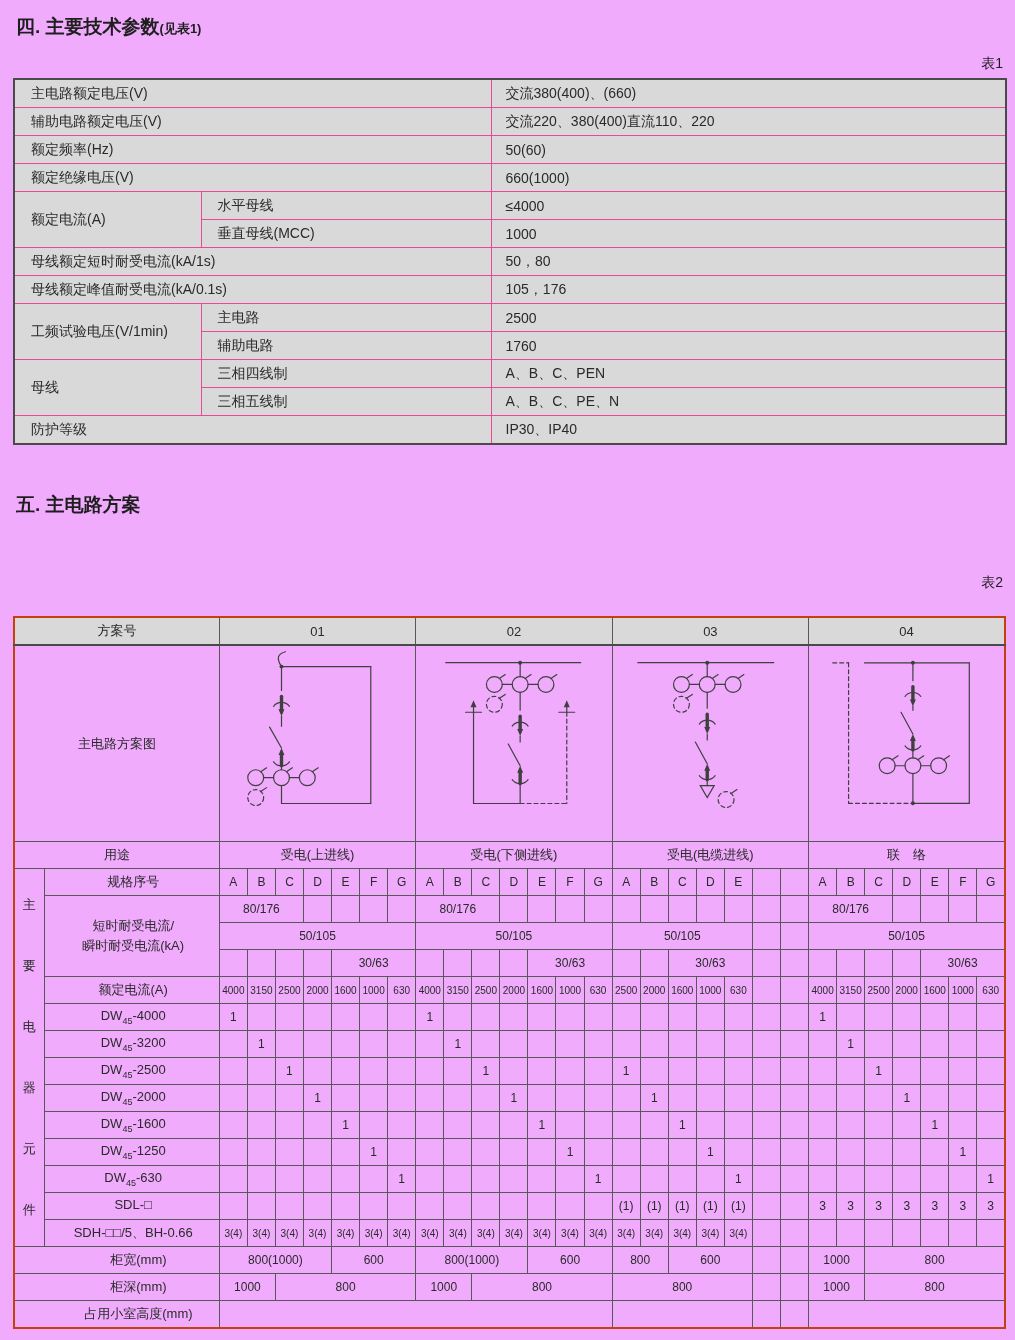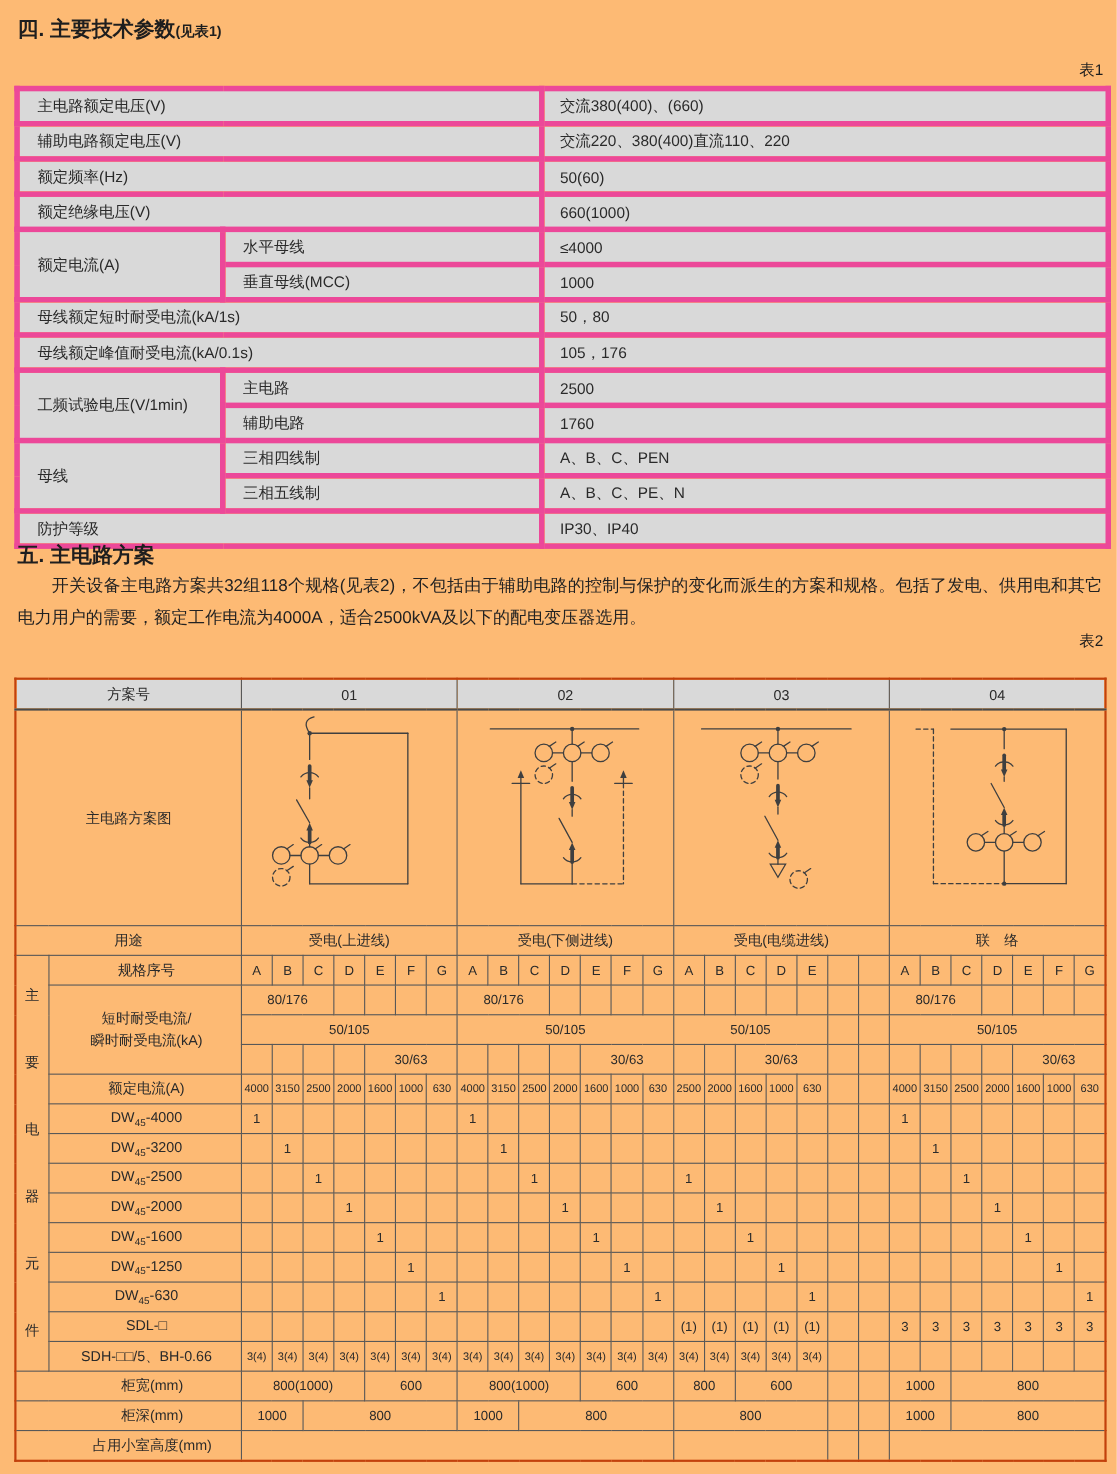--- a/index.html
+++ b/index.html
@@ -1,39 +1,39 @@
 <!DOCTYPE html>
 <html><head>
 <meta charset="utf-8">
 <style>
   html,body { margin:0; padding:0; }
   .page {
     position:relative; width:1015px; height:1340px;
-    background:#fdba74; color:#2a2a2a;
+    background:#f0abfc; color:#2a2a2a;
     font-family:"Liberation Sans", sans-serif;
     overflow:hidden;
   }
   .sec-title { position:absolute; left:16px; font-size:19px; font-weight:bold; color:#1e1e1e; }
   .sec-title .note { font-size:13px; font-weight:bold; }
   .s4 { top:14px; }
   .s5 { top:492px; }
   .tbl-tag { position:absolute; right:12px; font-size:14px; color:#1e1e1e; }
   .t1tag { top:55px; }
   .t2tag { top:574px; }
   .body-p { position:absolute; left:16px; width:986px; margin:0; font-size:15.5px; line-height:29px;
             text-align:justify; text-indent:2em; color:#222; }
   .p1 { top:518px; }
   .p2 { top:576px; }
 
   table { border-collapse:collapse; table-layout:fixed; }
   td { overflow:hidden; }
 
   
   .t1 { position:absolute; left:13px; top:78px; width:992px; border:2px solid #4a4a4a; }
-  .t1 td { border:5px solid #ec4899; background:#d9d9d9; font-size:14px; height:25px;
+  .t1 td { border:1px solid #ec4899; background:#d9d9d9; font-size:14px; height:25px;
            padding:1px 16px; text-align:left; white-space:nowrap; }
   .t1 td.v { padding-left:14px; }
 
   
   .t2 { position:absolute; left:13px; top:616px; width:993px; border:2px solid #c2410c; }
   .t2 td { border:1px solid #585858; height:26px; font-size:12px; text-align:center;
            padding:0 1px; white-space:nowrap; }
   .t2 tr.hdr td { background:#d9d9d9; border-bottom:2px solid #4a4a4a; font-size:13px; }
   .t2 td.lbl { text-align:center; padding-left:4px; font-size:13px; }
   .t2 td.lbl2 { text-align:center; padding-left:44px; font-size:13px; }
@@ -120,21 +120,20 @@
         <td class="v">A、B、C、PE、N</td>
       </tr>
       <tr>
         <td colspan="2">防护等级</td>
         <td class="v">IP30、IP40</td>
       </tr>
     </tbody>
   </table>
 
   <div class="sec-title s5">五. 主电路方案</div>
-  <p class="body-p p1">开关设备主电路方案共32组118个规格(见表2)，不包括由于辅助电路的控制与保护的变化而派生的方案和规格。包括了发电、供用电和其它电力用户的需要，额定工作电流为4000A，适合2500kVA及以下的配电变压器选用。</p>
   <div class="tbl-tag t2tag">表2</div>
 
   <table class="t2">
     <colgroup>
       <col style="width:30px">
         <col style="width:175px">
       <col style="width:28px">
         <col style="width:28px">
         <col style="width:28px">
         <col style="width:28px">

